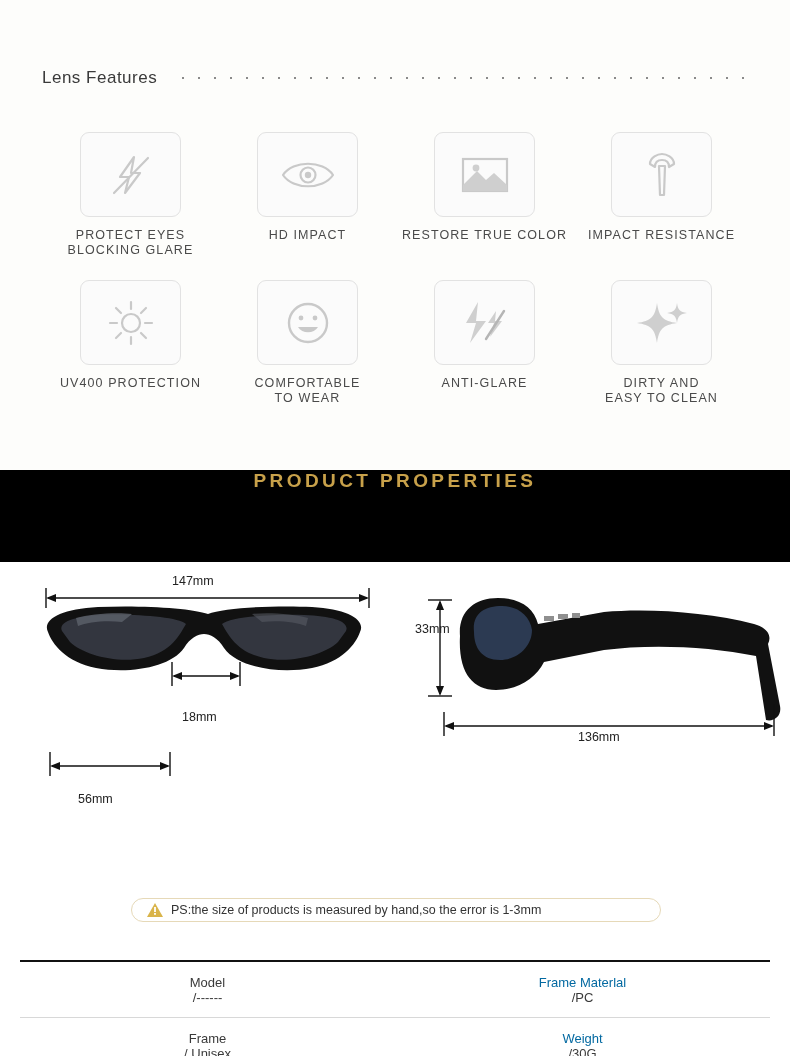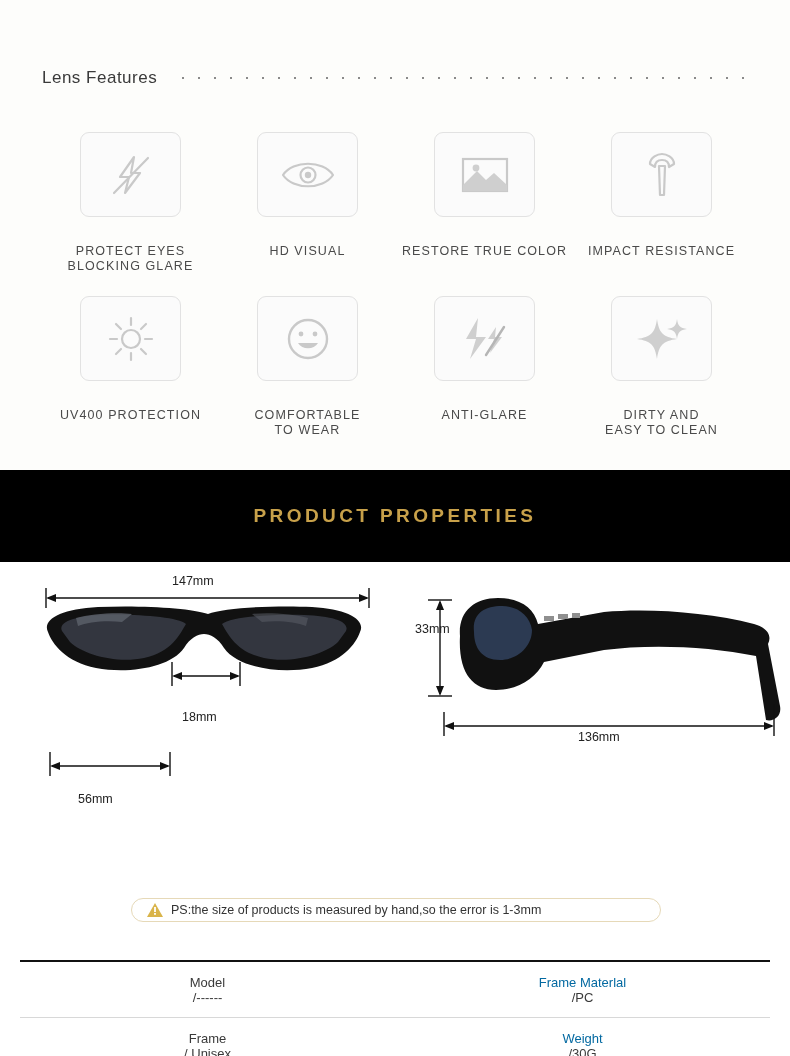--- a/index.html
+++ b/index.html
@@ -82,38 +82,37 @@
     height: 85px;
     border: 1px solid #e2e2e2;
     border-radius: 9px;
     background: #fbfbfb;
     display: flex;
     align-items: center;
     justify-content: center;
     box-sizing: border-box;
   }
   .feature-label {
-    margin-top: 27px;
+    margin-top: 11px;
     font-size: 12.5px;
     letter-spacing: 1.1px;
     color: #4a4a4a;
     text-align: center;
     line-height: 15px;
     white-space: pre-line;
     font-family: "Liberation Sans", sans-serif;
   }
 
   
   .banner {
     position: relative;
     width: 790px;
     height: 92px;
     background: #000000;
     display: flex;
-    align-items: center;
     justify-content: center;
   }
   .banner-text {
     color: #c8a14a;
     font-size: 19px;
     letter-spacing: 3.4px;
     font-weight: bold;
     font-family: "Liberation Sans", sans-serif;
   }
 
@@ -245,21 +244,21 @@
       <div class="feature-cell">
         <div class="feature-box">
           <span>
             <svg width="62" height="48" viewBox="0 0 62 48">
               <path d="M6 24 C16 9, 46 9, 56 24 C46 39, 16 39, 6 24 Z" fill="none" stroke="#c9c9c9" stroke-width="2.2" stroke-linejoin="round"></path>
               <circle cx="31" cy="24" r="7.5" fill="none" stroke="#c9c9c9" stroke-width="2.2"></circle>
               <circle cx="31" cy="24" r="3.2" fill="#c9c9c9"></circle>
             </svg>
           </span>
         </div>
-        <div class="feature-label">HD VISUAL</div>
+        <div class="feature-label">HD IMPACT</div>
       </div>
 
       <div class="feature-cell">
         <div class="feature-box">
           <span>
             <svg width="58" height="48" viewBox="0 0 58 48">
               <rect x="7" y="8" width="44" height="32" fill="none" stroke="#c9c9c9" stroke-width="2.2"></rect>
               <path d="M7 34 L21 20 L30 29 L38 22 L51 34 L51 40 L7 40 Z" fill="#cfcfcf" stroke="none"></path>
               <circle cx="20" cy="17" r="3.4" fill="#cfcfcf"></circle>
             </svg>

